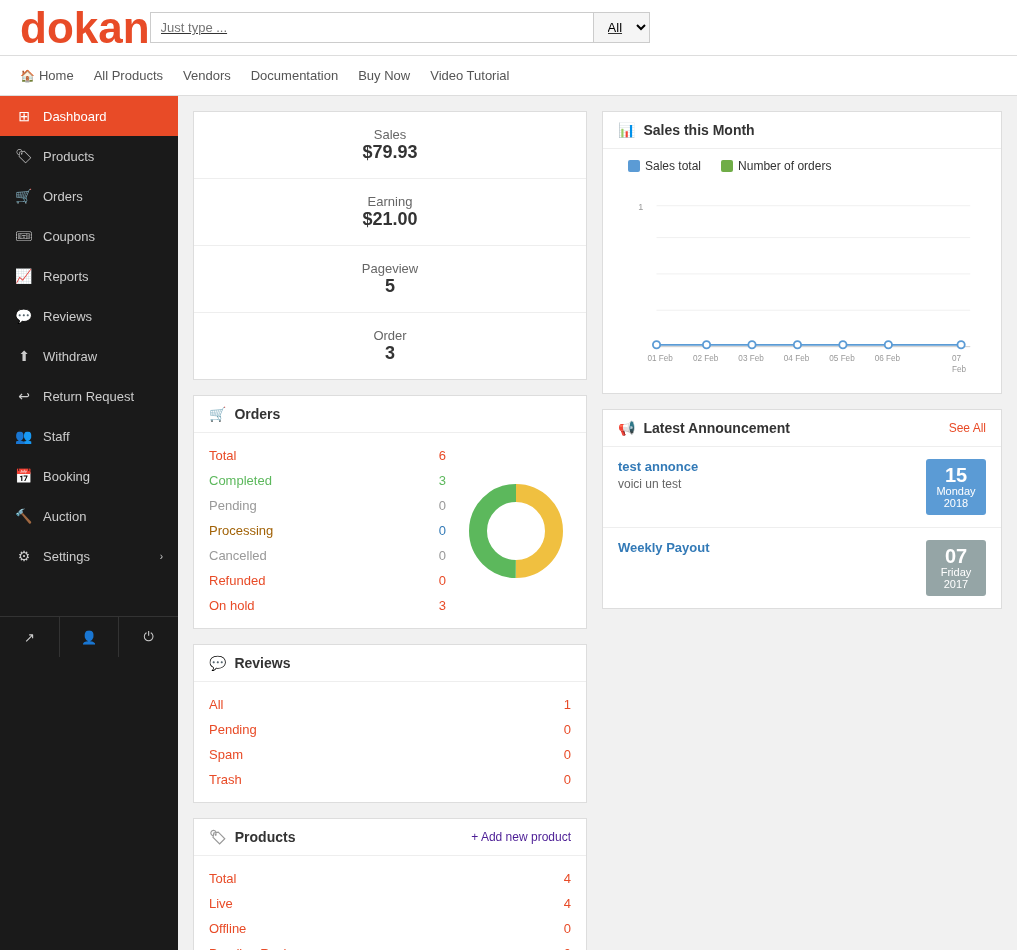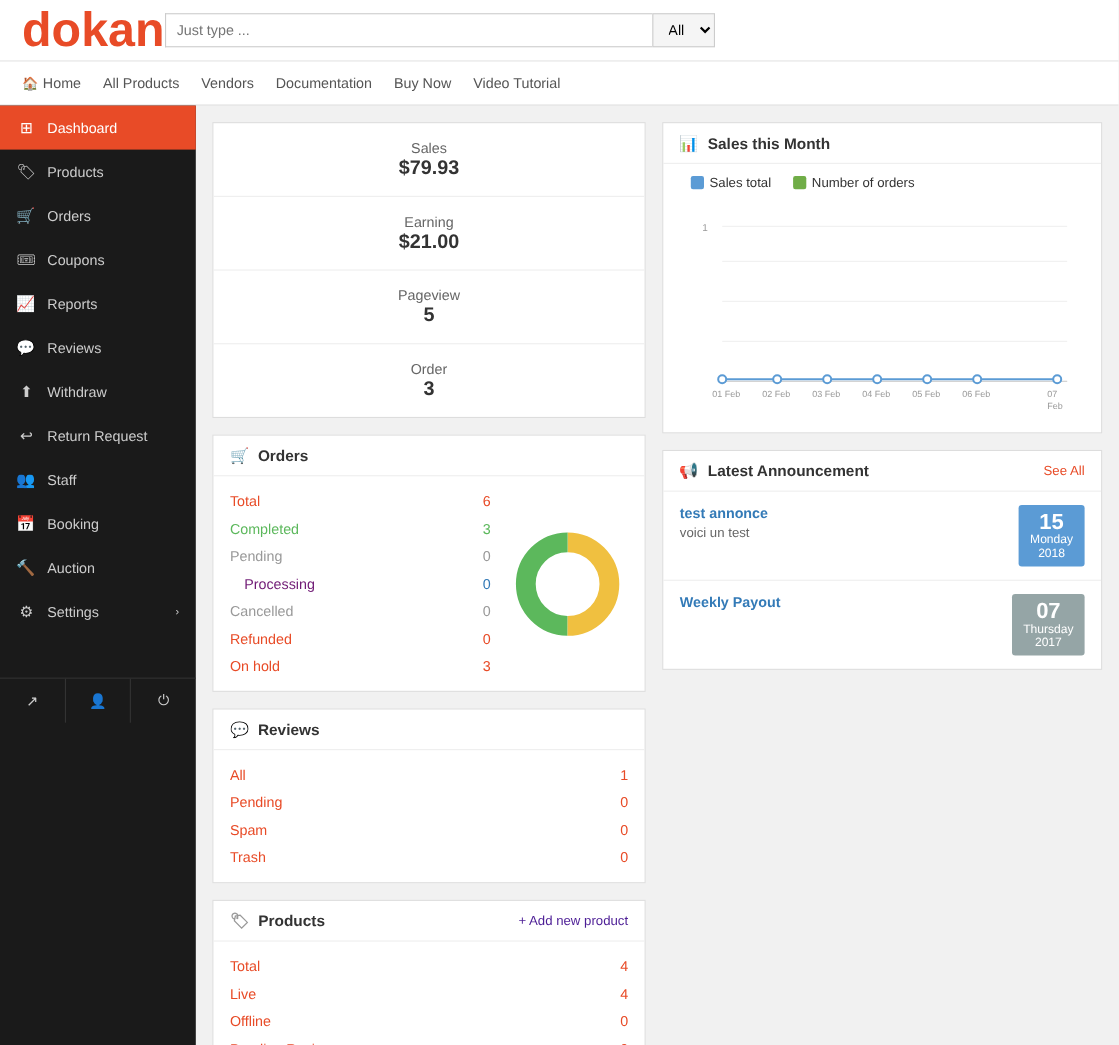--- a/index.html
+++ b/index.html
@@ -2,21 +2,21 @@
 <html><head>
   <meta charset="utf-8">
   <style>
     * { box-sizing: border-box; margin: 0; padding: 0; }
     body { font-family: Arial, sans-serif; font-size: 13px; background: #f1f1f1; color: #333; }
 
     
     .topbar { background: #fff; border-bottom: 1px solid #ddd; display: flex; align-items: center; padding: 0 20px; height: 56px; }
     .logo { font-size: 44px; font-weight: bold; color: #222; }
     .logo span { color: #e84b27; }
-    .search-container { display: flex; flex: 1; max-width: 500px; }
+    .search-container { display: flex; flex: 1; max-width: 500px; text-decoration: underline; }
     .search-input { flex: 1; padding: 6px 10px; border: 1px solid #ccc; border-right: none; font-size: 13px; outline: none; }
     .search-select { padding: 6px 10px; border: 1px solid #ccc; background: #f5f5f5; font-size: 13px; cursor: pointer; }
 
     
     .navbar { background: #fff; border-bottom: 1px solid #ddd; display: flex; align-items: center; padding: 0 20px; height: 40px; gap: 20px; }
     .nav-item { color: #555; text-decoration: none; font-size: 13px; cursor: pointer; display: flex; align-items: center; gap: 4px; }
     .nav-home-icon { font-size: 12px; }
 
     
     .main-layout { display: flex; min-height: calc(100vh - 96px); }
@@ -50,21 +50,21 @@
     .panel-header .add-link { margin-left: auto; color: #4c1d95; font-size: 12px; font-weight: normal; cursor: pointer; }
     .panel-body { padding: 10px 15px; }
 
     
     .order-layout { display: flex; gap: 15px; align-items: center; }
     .order-list { flex: 1; }
     .order-row { display: flex; justify-content: space-between; padding: 5px 0; font-size: 13px; }
     .order-row .order-label { color: #333; }
     .order-row .order-label.orange { color: #e84b27; }
     .order-row .order-label.green { color: #5cb85c; }
-    .order-row .order-label.blue { color: #701a75; margin-left: 13px; }
+    .order-row .order-label.blue { color: #a16207; }
     .order-row .order-label.gray { color: #999; }
     .order-row .order-count { }
     .order-count.orange { color: #e84b27; }
     .order-count.green { color: #5cb85c; }
     .order-count.blue { color: #337ab7; }
     .order-count.gray { color: #999; }
 
     
     .donut-container { width: 110px; height: 110px; position: relative; flex-shrink: 0; }
     .donut-svg { width: 110px; height: 110px; }
@@ -396,21 +396,21 @@
             <div class="announce-dow">Monday</div>
             <div class="announce-year">2018</div>
           </div>
         </div>
         <div class="announce-item">
           <div class="announce-text">
             <div class="announce-title">Weekly Payout</div>
           </div>
           <div class="announce-date gray">
             <div class="announce-day">07</div>
-            <div class="announce-dow">Thursday</div>
+            <div class="announce-dow">Friday</div>
             <div class="announce-year">2017</div>
           </div>
         </div>
       </div>
 
     </div>
   </div>
 </div>
 
 </body></html>

